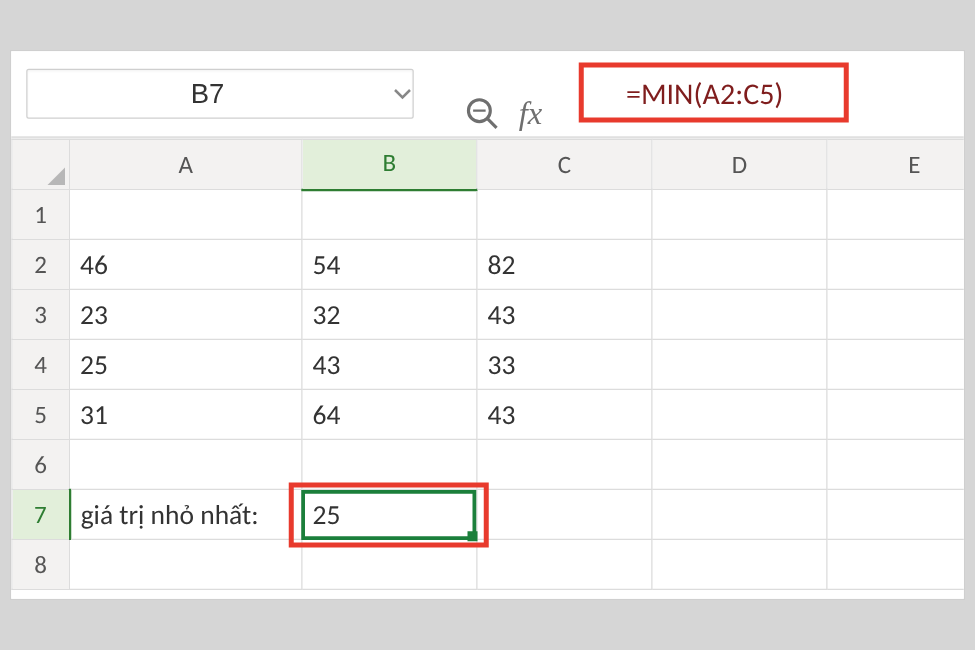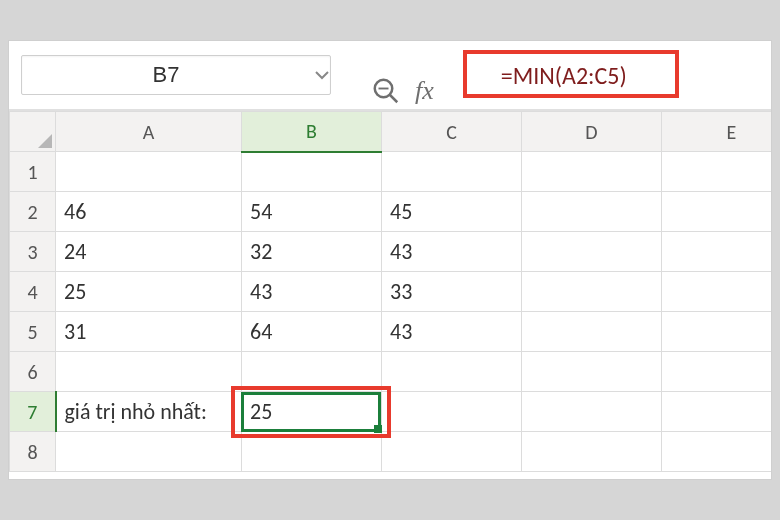--- a/index.html
+++ b/index.html
@@ -140,27 +140,27 @@
           <td class="cell"></td>
           <td class="cell"></td>
           <td class="cell"></td>
           <td class="cell"></td>
           <td class="cell"></td>
         </tr>
         <tr>
           <th class="rowhdr">2</th>
           <td class="cell">46</td>
           <td class="cell">54</td>
-          <td class="cell">45</td>
+          <td class="cell">82</td>
           <td class="cell"></td>
           <td class="cell"></td>
         </tr>
         <tr>
           <th class="rowhdr">3</th>
-          <td class="cell">24</td>
+          <td class="cell">23</td>
           <td class="cell">32</td>
           <td class="cell">43</td>
           <td class="cell"></td>
           <td class="cell"></td>
         </tr>
         <tr>
           <th class="rowhdr">4</th>
           <td class="cell">25</td>
           <td class="cell">43</td>
           <td class="cell">33</td>

